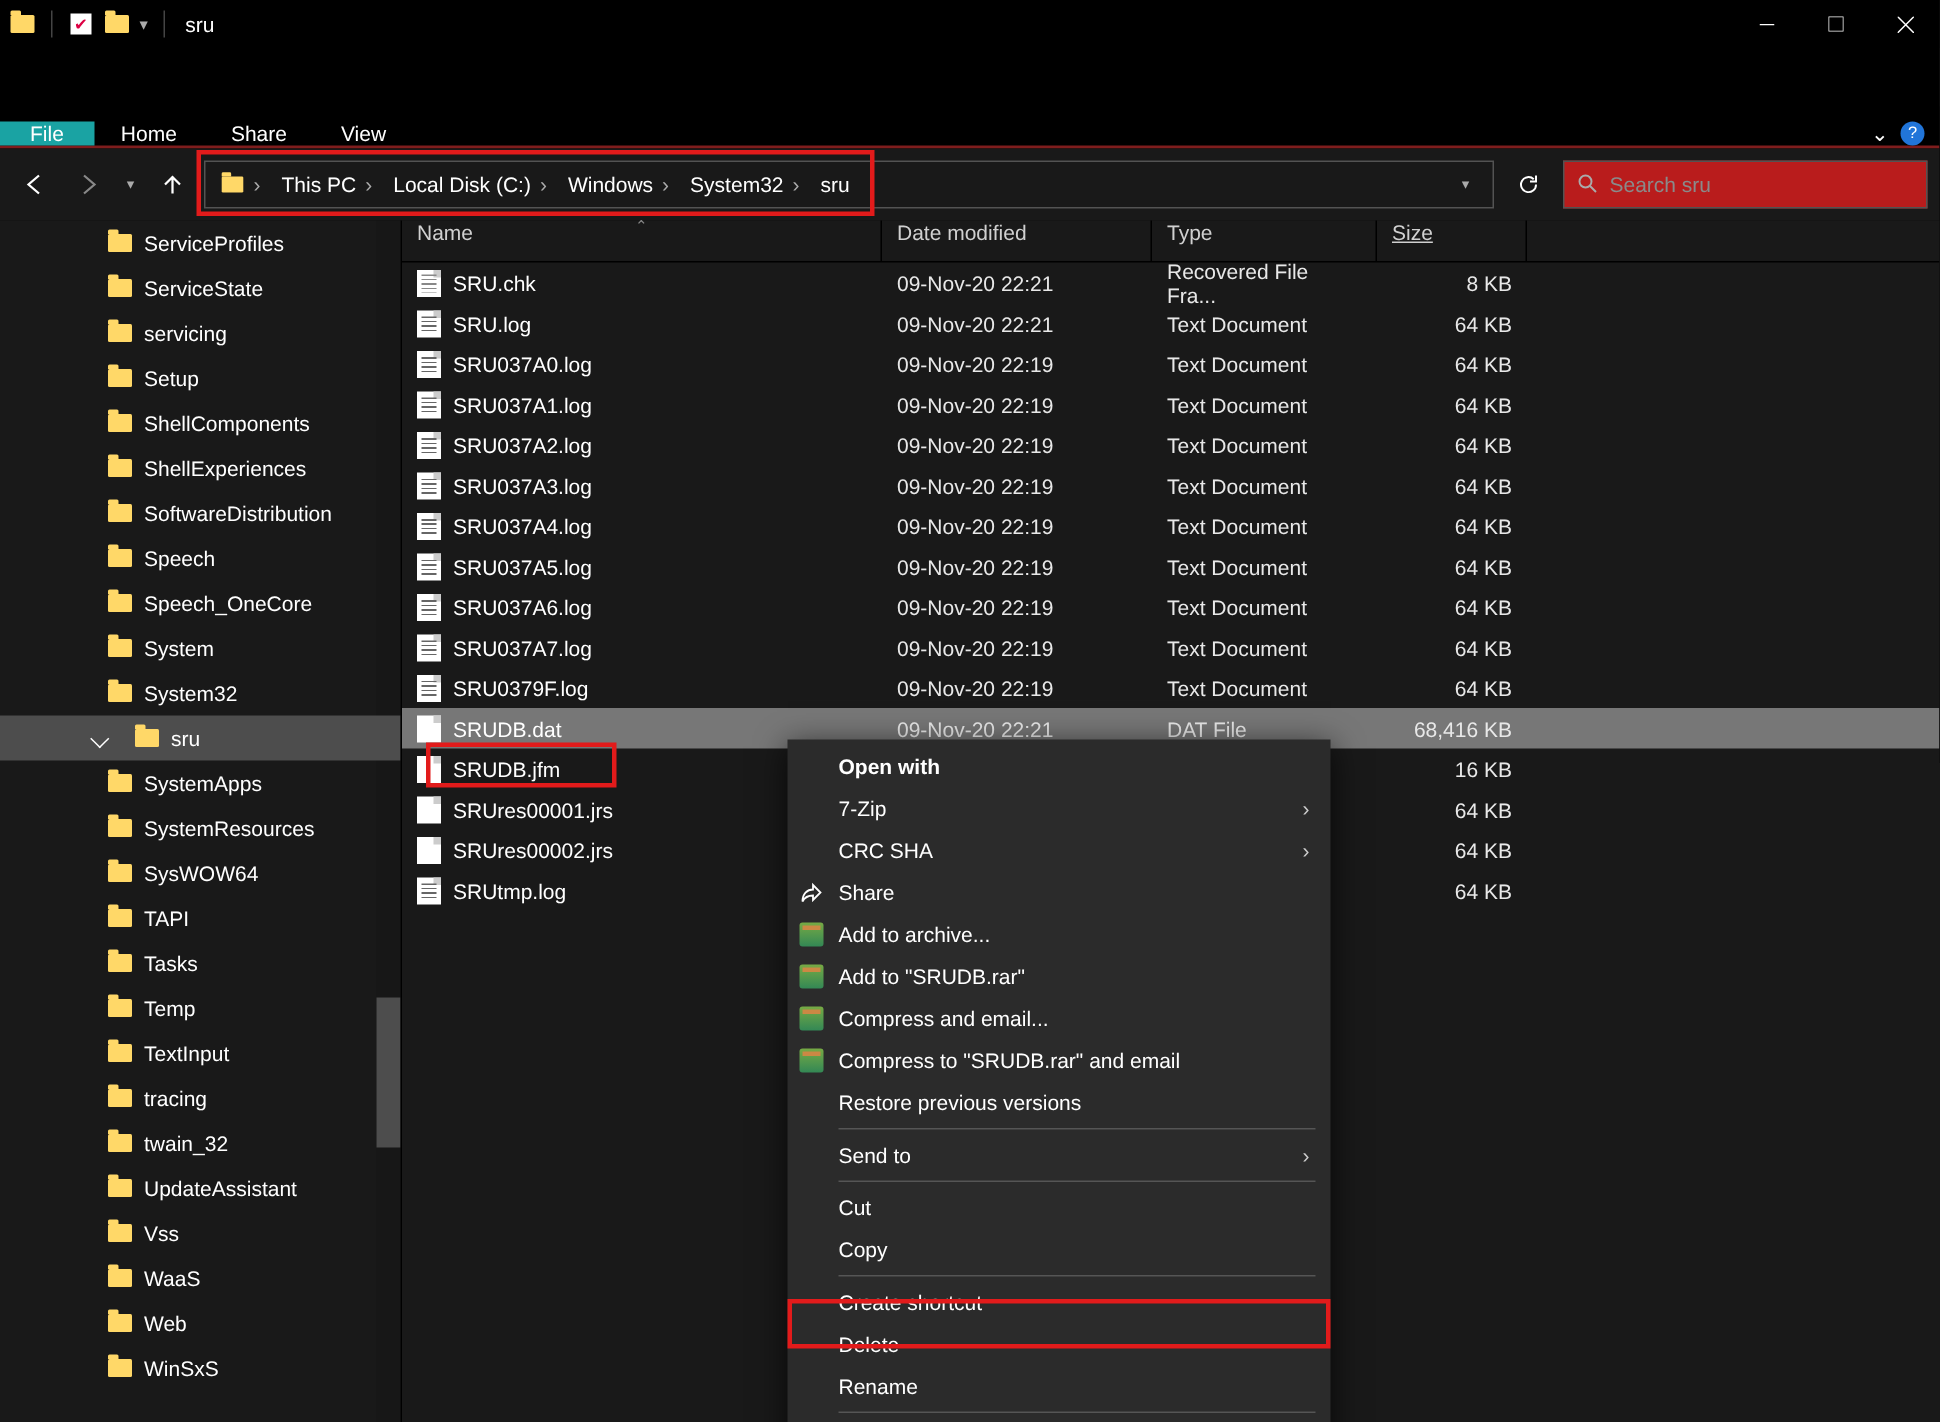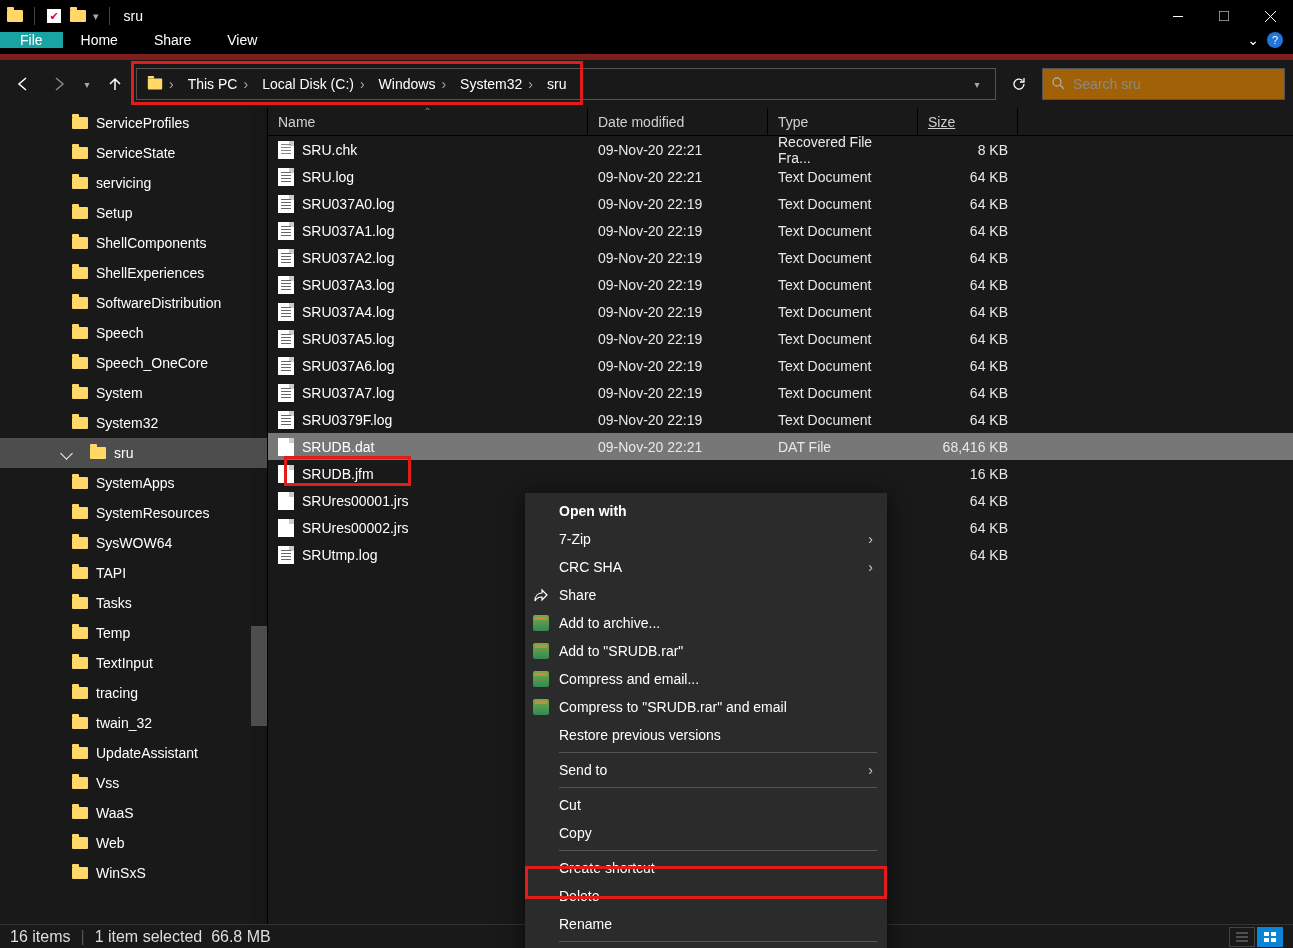--- a/index.html
+++ b/index.html
@@ -12,58 +12,58 @@
   .folder-glyph { width: 16px; height: 12px; background: #ffd868; border-radius: 1px; position: relative; }
   .folder-glyph:before { content:""; position:absolute; top:-3px; left:0; width:7px; height:3px; background:#ffd868; border-radius:1px 1px 0 0; }
   .qat-sep { width:1px; height:18px; background:#444; margin:0 4px; }
   .qat-check { width:14px; height:14px; background:#fff; display:flex; align-items:center; justify-content:center; color:#d04; font-size:11px; }
   .titlebar .title { margin-left: 10px; color:#fff; }
   .titlebar .winbtns { margin-left: auto; display:flex; }
   .winbtn { width:46px; height:32px; display:flex; align-items:center; justify-content:center; color:#fff; }
   .winbtn.close svg { stroke:#fff; }
 
   
-  .ribbon { height: 28px; background:#000; display:flex; align-items:flex-start; border-bottom:6px solid #7f1d1d; }
+  .ribbon { height: 28px; background:#000; display:flex; align-items:flex-end; border-bottom:2px solid #7f1d1d;margin-top:39px; }
   .ribbon .tab { padding: 0 18px; display:flex; align-items:center; color:#fff; }
   .ribbon .tab.file { background:#1aa3a3; color:#fff; padding:0 20px; }
   .ribbon .right { margin-left:auto; display:flex; align-items:center; gap:8px; padding-right:10px; }
   .help-circle { width:16px; height:16px; border-radius:50%; background:#2175d9; color:#fff; display:flex; align-items:center; justify-content:center; font-size:11px; }
 
   
   .navrow { height: 48px; background:#191919; display:flex; align-items:center; gap:6px; padding:0 8px; }
   .navbtn { width:30px; height:30px; display:flex; align-items:center; justify-content:center; color:#fff; }
   .addrbar { flex:0 0 860px; height:32px; background:#191919; border:1px solid #535353; display:flex; align-items:center; padding:0 4px; position:relative; }
   .addr-highlight { position:absolute; left:-6px; top:-8px; width:452px; height:44px; border:3px solid #e21b1b; pointer-events:none; }
   .crumb { display:flex; align-items:center; gap:4px; padding:0 6px; color:#fff; }
   .crumb .sep { color:#aaa; margin:0 2px; }
   .addrbar .end { margin-left:auto; display:flex; align-items:center; gap:2px; }
   .addr-icnbtn { width:28px; height:28px; display:flex; align-items:center; justify-content:center; color:#fff; }
   .refreshbtn { width:34px; height:32px; display:flex; align-items:center; justify-content:center; color:#fff; }
-  .searchbox { flex:1; height:32px; background:#a16207; border:1px solid #535353; display:flex; align-items:center; padding:0 8px; color:#888; }
+  .searchbox { flex:1; height:32px; background:#b91c1c; border:1px solid #535353; display:flex; align-items:center; padding:0 8px; color:#888; }
   .searchbox .sicon { margin-right:8px; color:#aaa; }
   .searchbox input { background:transparent; border:none; outline:none; color:#fff; width:100%; font-size:14px; }
   .searchbox input::placeholder { color:#8a8a8a; }
 
   
   .main { display:flex; height: calc(948px - 32px - 28px - 48px - 24px); background:#191919; }
   .tree { width:268px; background:#191919; overflow:hidden; border-right:1px solid #000; position:relative; }
   .tree-scroll-thumb { position:absolute; right:0; top:518px; width:16px; height:100px; background:#4d4d4d; }
   .tree-scroll-track { position:absolute; right:0; top:0; width:16px; height:100%; background:#171717; }
   .tree ul { list-style:none; }
   .tree li { display:flex; align-items:center; height:30px; padding-left:72px; gap:8px; color:#fff; white-space:nowrap; position:relative; }
   .tree li.l2 { padding-left: 90px; }
   .tree li.active { background:#4d4d4d; }
   .tree li.active:before { content:""; position:absolute; left:62px; top:11px; width:8px; height:8px; border-left:1px solid #fff; border-bottom:1px solid #fff; transform:rotate(-45deg); }
   .tree .ficon { width:16px; height:12px; background:#ffd868; border-radius:1px; position:relative; flex-shrink:0; }
   .tree .ficon:before { content:""; position:absolute; top:-3px; left:0; width:7px; height:3px; background:#ffd868; border-radius:1px 1px 0 0; }
 
   
   .filepane { flex:1; background:#191919; display:flex; flex-direction:column; position:relative; }
   .cols { display:flex; height:28px; border-bottom:1px solid #000; color:#d0d0d0; }
-  .col { padding:0 10px; display:flex; align-items:center; border-right:1px solid #000; }
+  .col { padding:0 10px; display:flex; border-right:1px solid #000; }
   .col.name { width:320px; position:relative; }
   .col.name .sort { position:absolute; left:50%; top:-2px; transform:translateX(-50%); color:#888; font-size:10px; }
   .col.date { width:180px; }
   .col.type { width:150px; }
   .col.size { width:100px; justify-content:flex-start;text-decoration:underline; }
 
   .rows { overflow:hidden; }
   .row { display:flex; height:27px; align-items:center; color:#fff; position:relative; }
   .row.selected { background:#777; }
   .row .c { padding:0 10px; display:flex; align-items:center; }

